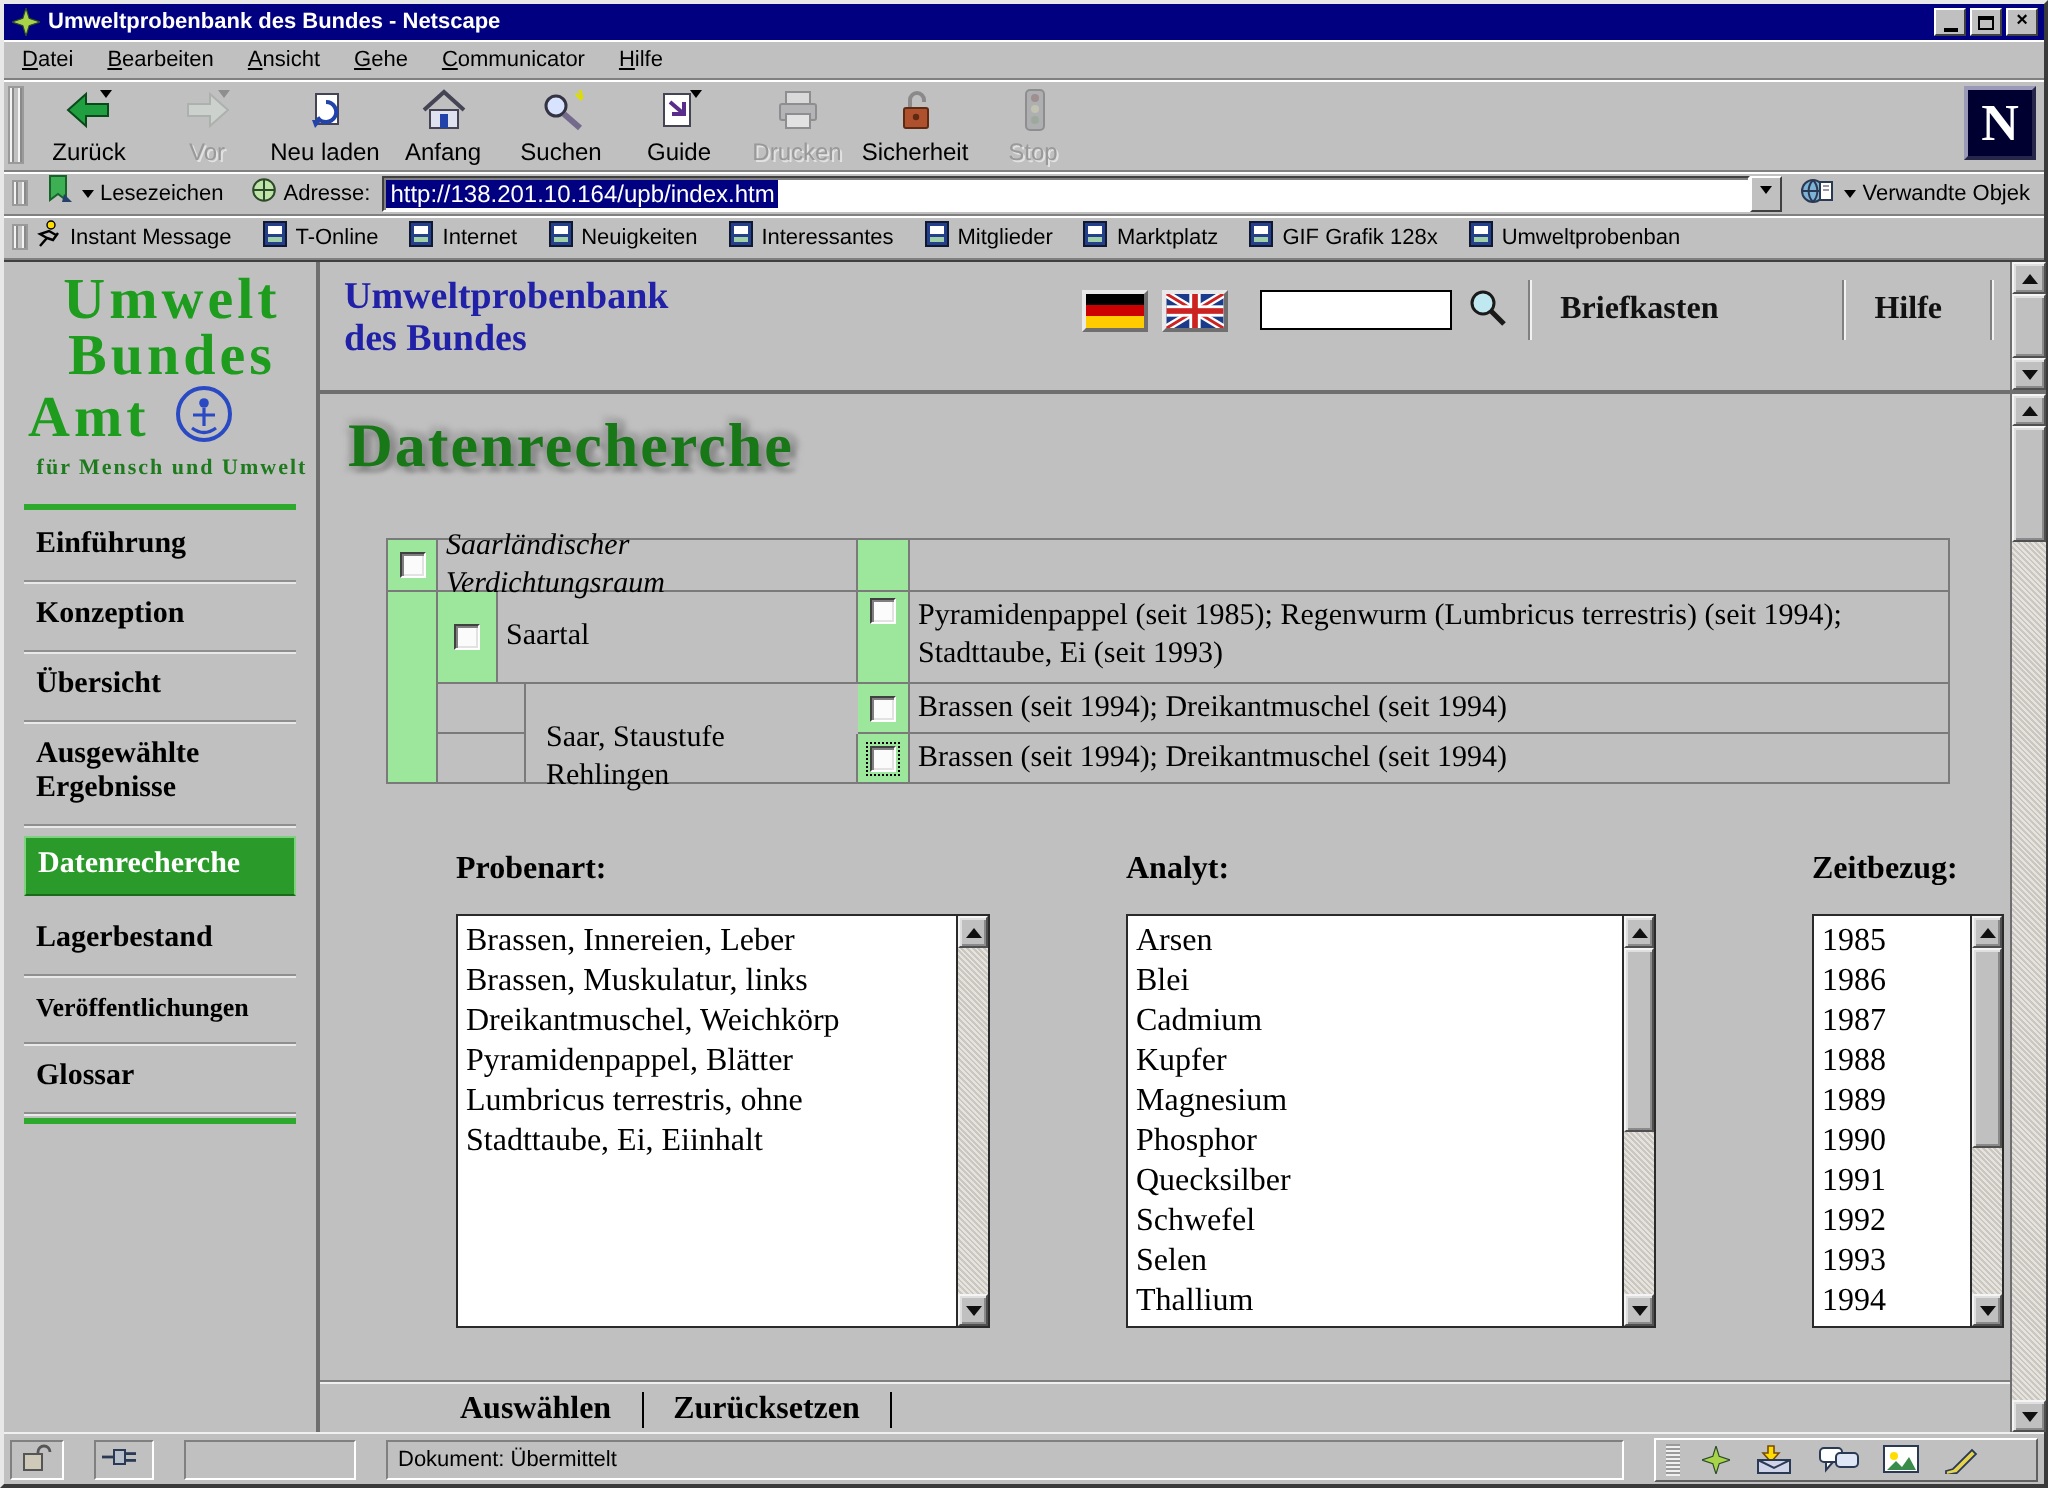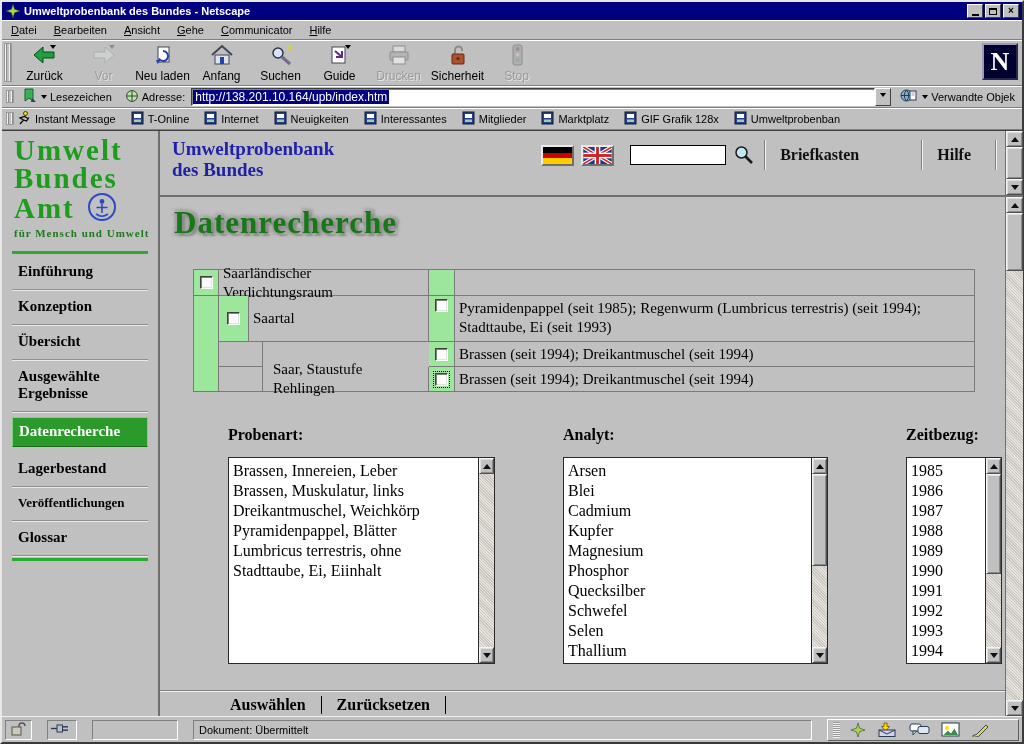--- a/index.html
+++ b/index.html
@@ -35,21 +35,21 @@
   .url-combo{flex:1;display:flex;align-items:center;height:18px;}
   .url-field{flex:1;height:18px;background:#fff;border:1px solid;border-color:#404040 #fff #fff #404040;box-shadow:inset 1px 1px 0 #808080;display:flex;align-items:center;padding:0 1px;overflow:hidden;}
   .url-selected{background:#000080;color:#fff;font-size:12px;padding:0 2px;white-space:nowrap;}
   .url-drop{width:16px;height:18px;background:#c0c0c0;border:1px solid;border-color:#fff #404040 #404040 #fff;display:flex;align-items:center;justify-content:center;}
   
   .personalrow{height:22px;padding:1px 2px;}
   .p-item{display:flex;align-items:center;gap:4px;margin-right:15px;white-space:nowrap;cursor:default;}
   
   .content{flex:1 1 auto;display:flex;min-height:0;border-top:1px solid #404040;}
   .sidebar{width:158px;flex:0 0 auto;border-right:2px solid #6f6f6f;padding-top:5px;overflow:hidden;}
-  .logo{padding-left:12px;}
+  .logo{padding-left:12px;text-align:center;}
   .logo-line{font:bold 29px "Liberation Serif","DejaVu Serif",serif;line-height:28px;color:#1d9c1d;letter-spacing:2px;}
   .amt-row{display:flex;align-items:center;gap:12px;}
   .tagline{font:bold 11px "Liberation Serif","DejaVu Serif",serif;color:#1d7a1d;margin-top:3px;letter-spacing:1px;}
   .nav{margin-top:12px;padding:0 10px;}
   .nav-rule{height:3px;background:#2daa2d;margin:0 0 1px 0;}
   .nav-rule.bottom{margin-top:2px;}
   .nav-item{font:bold 15px "Liberation Serif","DejaVu Serif",serif;padding:8px 2px 9px 6px;border-bottom:1px solid #8f8f8f;box-shadow:0 1px 0 #e9e9e9;cursor:pointer;}
   .nav-item.small{font-size:13px;}
   .nav-item.active{background:#2a9a2a;color:#fff;border:1px solid #7ed27e;border-bottom:1px solid #1a6a1a;box-shadow:none;margin:5px 0;padding:5px 2px 6px 6px;}
   .frames{flex:1 1 auto;display:flex;flex-direction:column;min-width:0;}
@@ -395,21 +395,21 @@
           <span class="hdr-div" style="margin-right:2px;"></span>
         </div>
       </div>
 
       <div class="main-frame">
         <div class="heading">Datenrecherche</div>
         <div class="tree-table" id="treeTable">
             <div class="tt-cell tt-green" style="grid-area: 1 / 1;">
               <div class="cb"></div>
             </div>
-            <div class="tt-cell " style="grid-area: 1 / 2 / auto / span 3;">Saarländischer Verdichtungsraum</div>
+            <div class="tt-cell " style="grid-area: 1 / 2 / auto / span 3; font-style: italic;">Saarländischer Verdichtungsraum</div>
             <div class="tt-cell tt-green" style="grid-area: 1 / 5;"></div>
             <div class="tt-cell " style="grid-area: 1 / 6;"></div>
             <div class="tt-cell tt-green" style="grid-area: 2 / 1 / span 3;"></div>
             <div class="tt-cell tt-green" style="grid-area: 2 / 2;">
               <div class="cb"></div>
             </div>
             <div class="tt-cell " style="grid-area: 2 / 3 / auto / span 2;">Saartal</div>
             <div class="tt-cell tt-green top" style="grid-area: 2 / 5;">
               <div class="cb"></div>
             </div>

